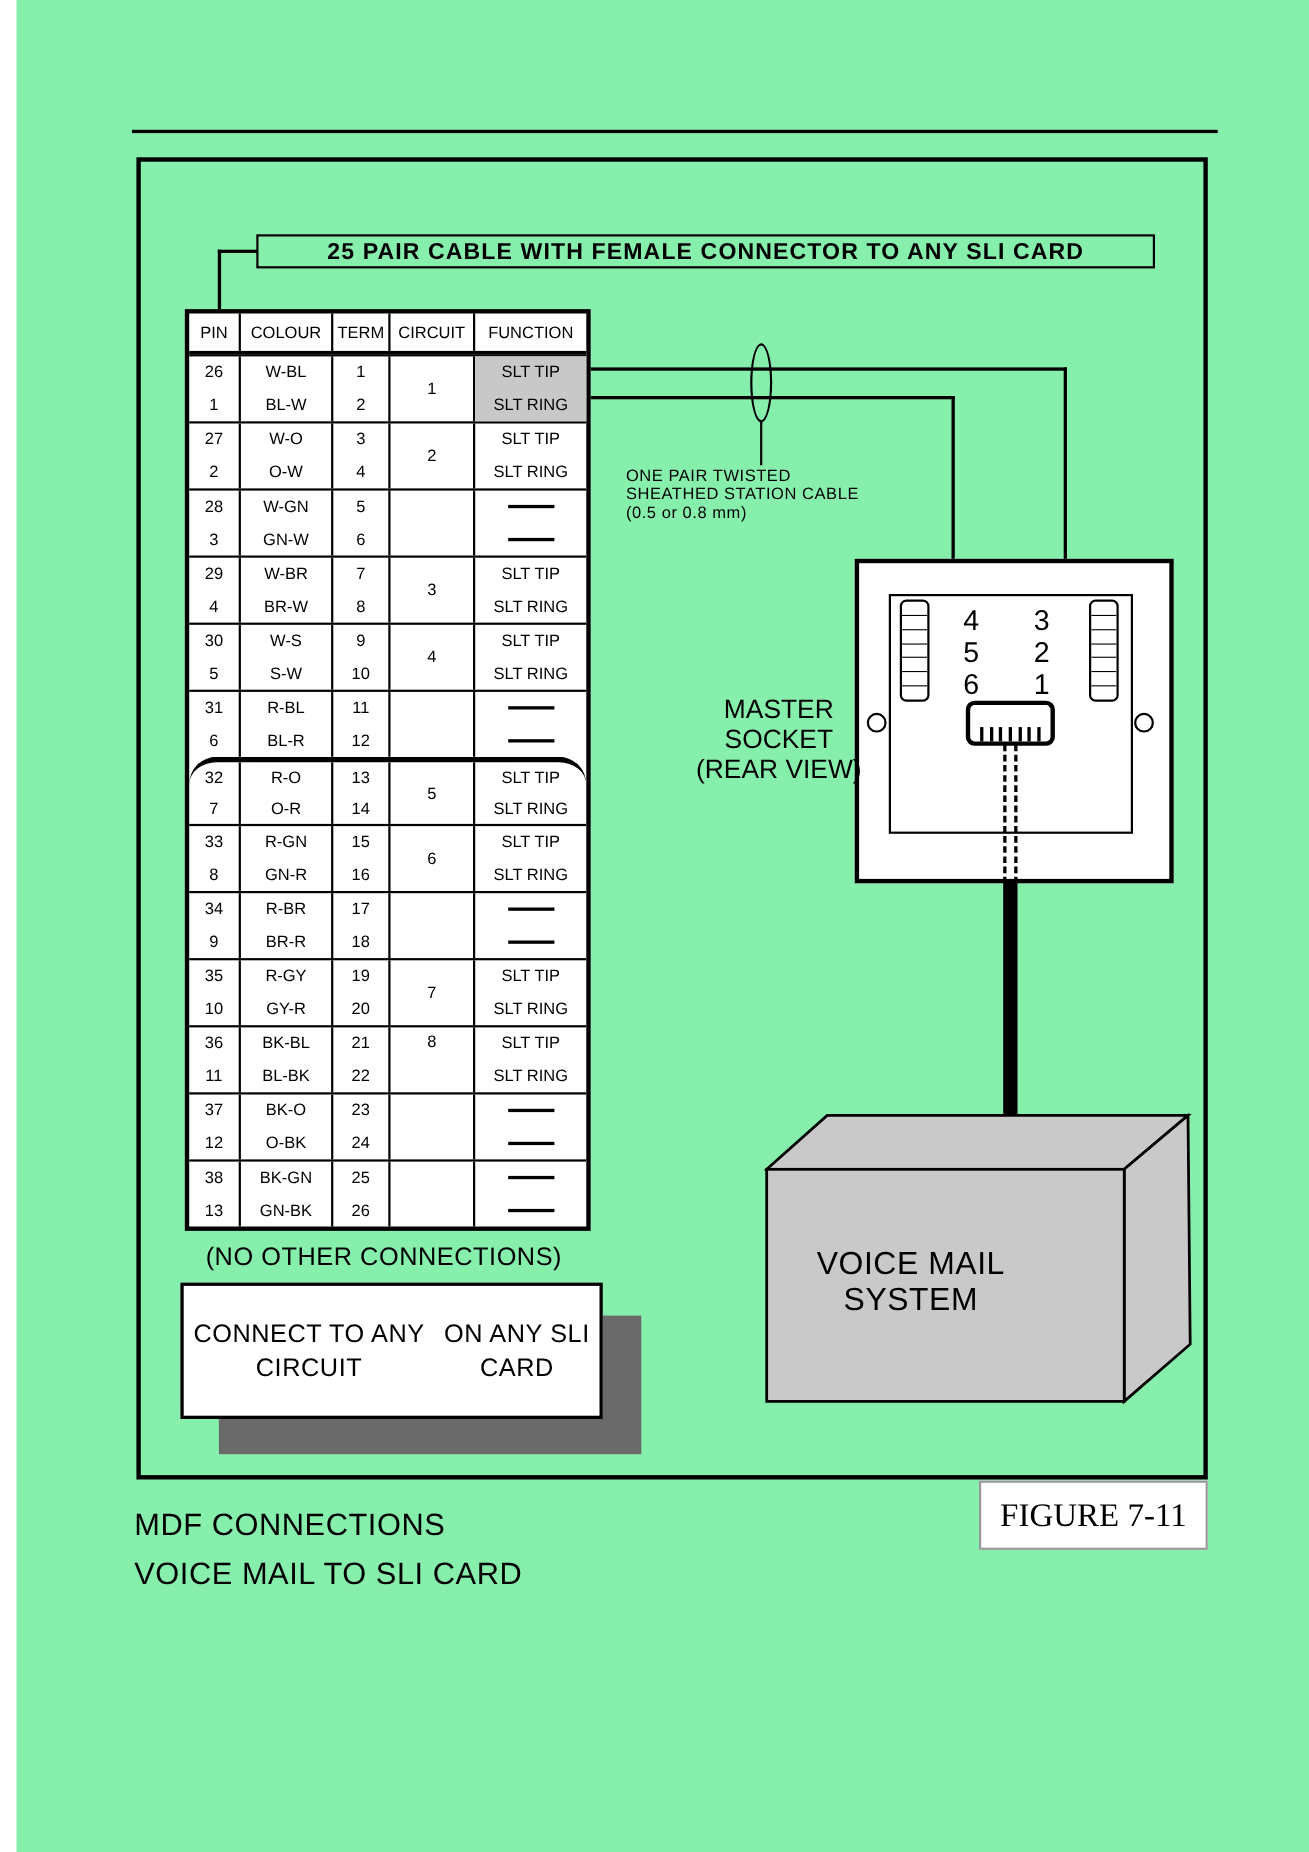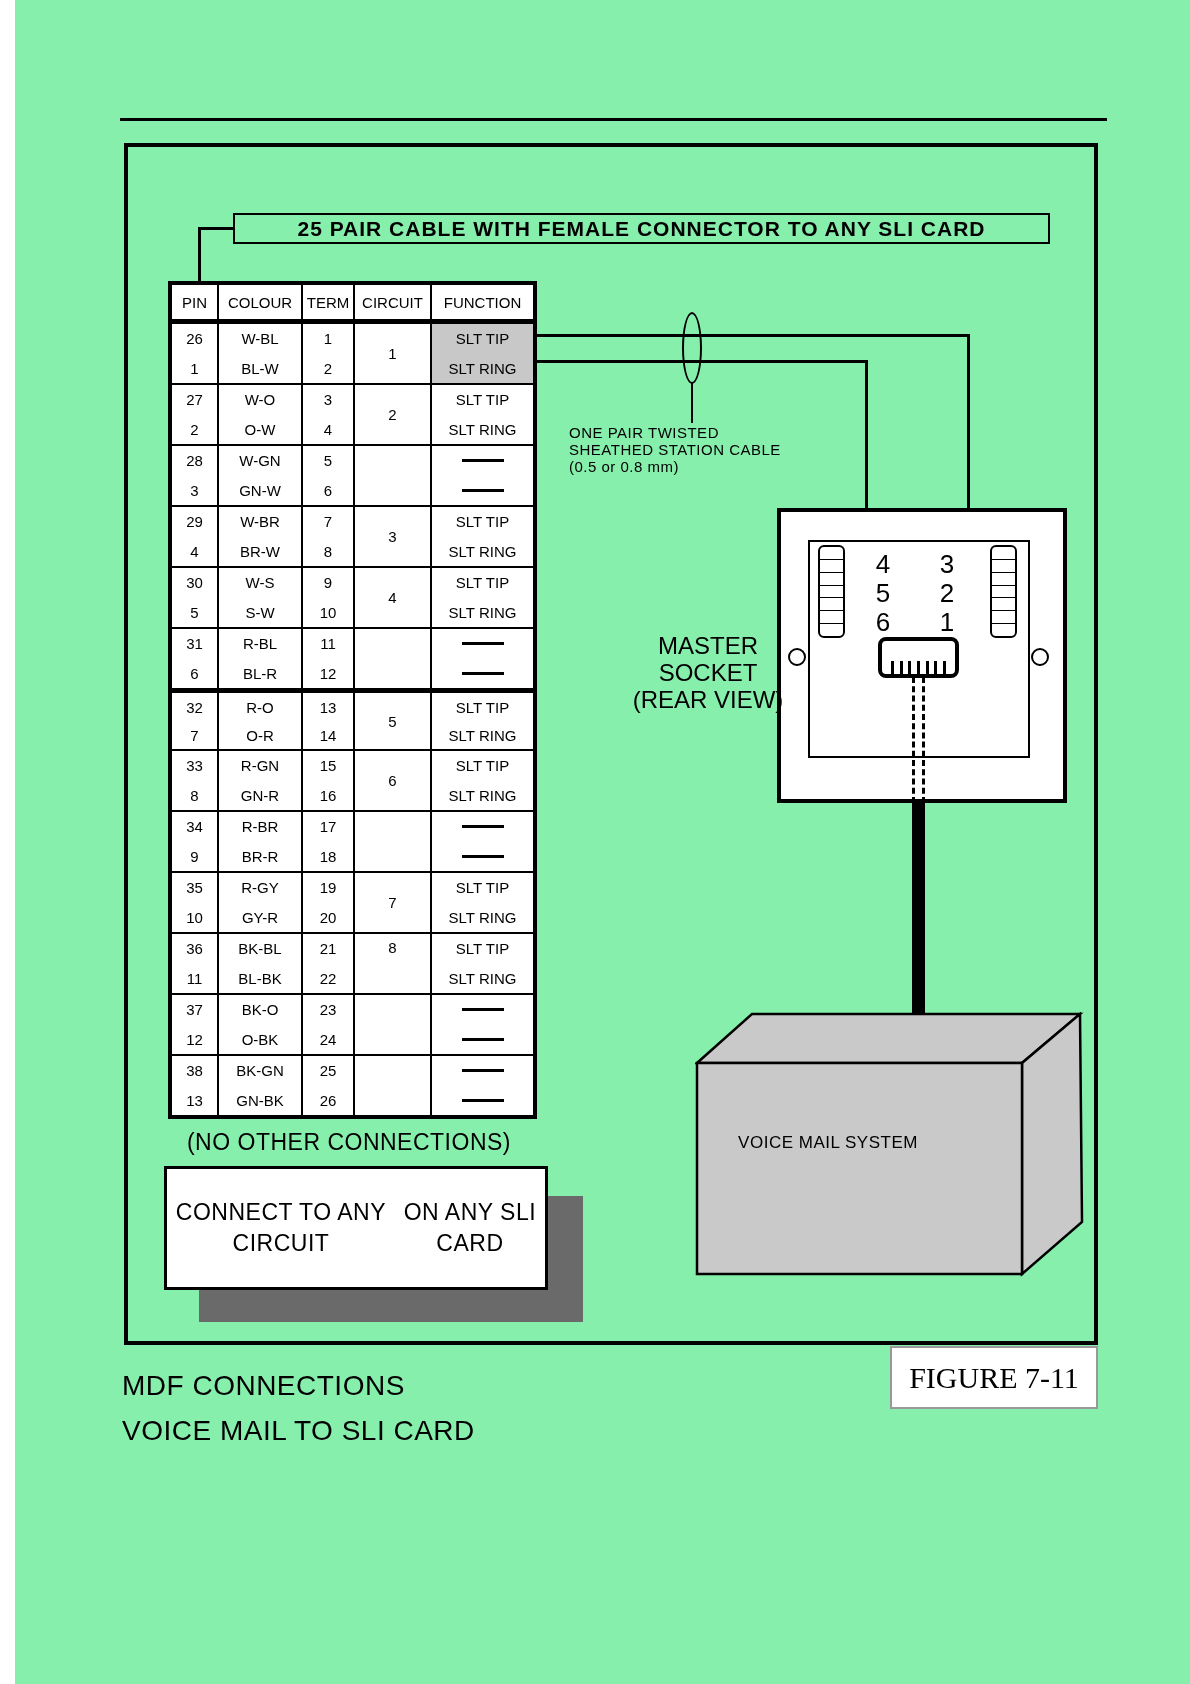--- a/index.html
+++ b/index.html
@@ -19,21 +19,21 @@
   #conn-h { left:183px; top:227px; width:36px; height:3px; }
   #conn-v { left:183px; top:227px; width:3px; height:56px; }
 
   
   #mdf-table { left:153px; top:281px; width:369px; border:4px solid #000; background:#fff; }
   .tbl-row { display:grid; grid-template-columns:47px 84px 52px 77px 1fr; }
   .tbl-hdr { height:37px; border-bottom:3px solid #000; }
   .tbl-hdr .c { font-size:15px; display:flex; align-items:center; justify-content:center; }
   .tbl-block { height:61px; border-top:2.5px solid #000; }
   .tbl-block:first-of-type { border-top:none; }
-  .tbl-block.thick { border-top:5px solid #000; }
+  .tbl-block.thick { border-top:5px solid #000;border-radius:25px; }
   .c { border-right:2.5px solid #000; font-size:15px; }
   .c:last-child { border-right:none; }
   .two { display:flex; flex-direction:column; }
   .sub { flex:1; display:flex; align-items:center; justify-content:center; }
   .circ { display:flex; align-items:center; justify-content:center; }
   .circ.top { align-items:flex-start; padding-top:5px; }
   .func.hl { background:#c8c8c8; }
   .dash { width:42px; height:3px; background:#000; }
 
   
@@ -60,21 +60,21 @@
   #socket-label { left:613px; top:632px; width:160px; text-align:center; font-size:24px; line-height:27px; }
 
   
   .dashed-v { position:absolute; width:0; border-left:3px dashed #000; }
   #dash-cable-1 { left:897px; top:677px; height:126px; }
   #dash-cable-2 { left:907px; top:677px; height:126px; }
   #solid-cable { left:897px; top:801px; width:13px; height:217px; }
 
   
   #vm-svg { left:680px; top:1012px; }
-  #vm-label { left:682px; top:1133px; width:262px; text-align:center; font-size:17px; letter-spacing:.5px; }
+  #vm-label { left:682px; top:1133px; width:262px; text-align:center; font-size:29px; letter-spacing:.5px; }
 
   
   #no-other { left:150px; top:1129px; width:346px; text-align:right; font-size:23px; letter-spacing:.5px; white-space:nowrap; }
   #connect-shadow { left:184px; top:1196px; width:384px; height:126px; background:#6a6a6a; }
   #connect-box { left:149px; top:1166px; width:384px; height:124px; border:3px solid #000; background:#fff;
                  font-size:23px; line-height:31px; text-align:center; letter-spacing:.5px; }
 
   
   #footer-title { left:107px; top:1363px; font-size:28px; line-height:45px; font-weight:500; letter-spacing:.5px; }
   #figure-box { left:875px; top:1346px; width:208px; height:63px; border:2px solid #999; background:#fff;

